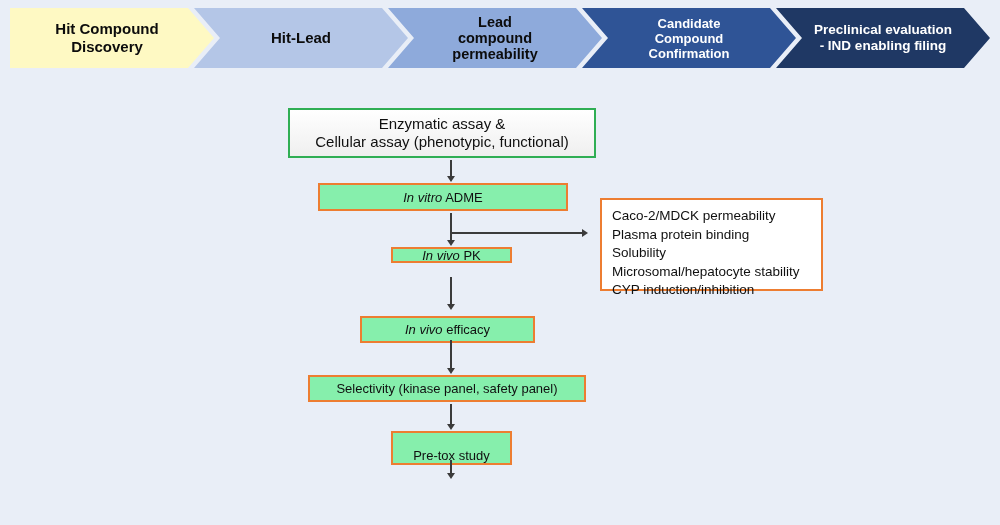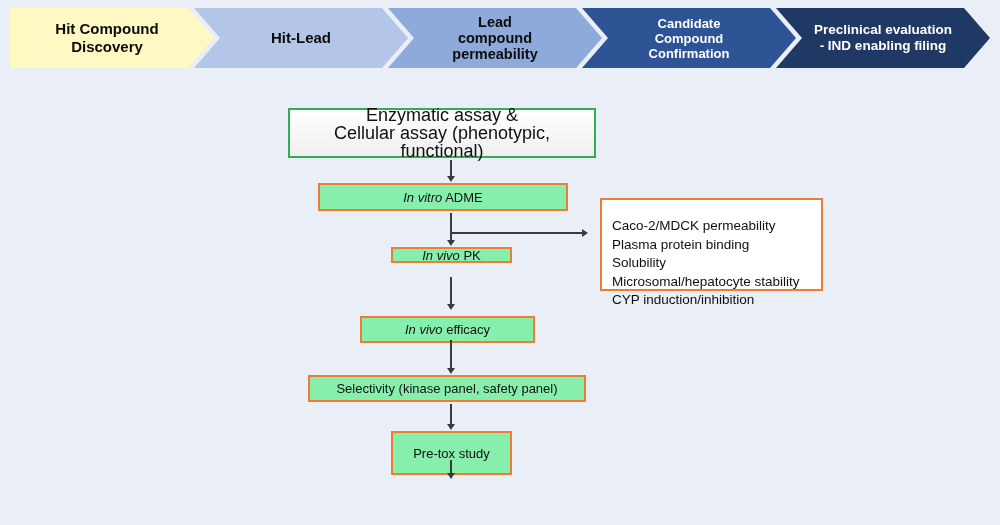--- a/index.html
+++ b/index.html
@@ -55,33 +55,33 @@
     align-items: center;
     justify-content: center;
     font-size: 13px;
     color: #101010;
     text-align: center;
   }
   .fbox.green {
     border-color: #2fae54;
     background: linear-gradient(#ffffff, #efefef);
     flex-direction: column;
-    font-size: 18px;
+    font-size: 15px;
     line-height: 18px;
   }
   .fbox .it { font-style: italic; }
 
   .sidebox {
     position: absolute;
     background: #ffffff;
     border: 2px solid #ed7d31;
     font-size: 13.5px;
     line-height: 18.5px;
     color: #101010;
-    padding: 17px 10px;
+    padding: 7px 10px;
     text-align: left;
   }
 
   
   .varrow {
     position: absolute;
     width: 1.5px;
     background: #3b3b3b;
   }
   .varrow::after {
@@ -174,20 +174,20 @@
   </div>
 
   <div class="varrow" style="left:450px; top:340px; height:28px;"></div>
 
   <div class="fbox" style="left:308px; top:375px; width:278px; height:27px;">
     <span>Selectivity (kinase panel, safety panel)</span>
   </div>
 
   <div class="varrow" style="left:450px; top:404px; height:20px;"></div>
 
-  <div class="fbox" style="left:391px; top:431px; width:121px; height:44px;">
+  <div class="fbox" style="left:391px; top:431px; width:121px; height:34px;align-items:flex-end;">
     <span>Pre-tox study</span>
   </div>
 
   <div class="varrow" style="left:450px; top:460px; height:13px;"></div>
 
 
 </div>
 
 </body></html>

